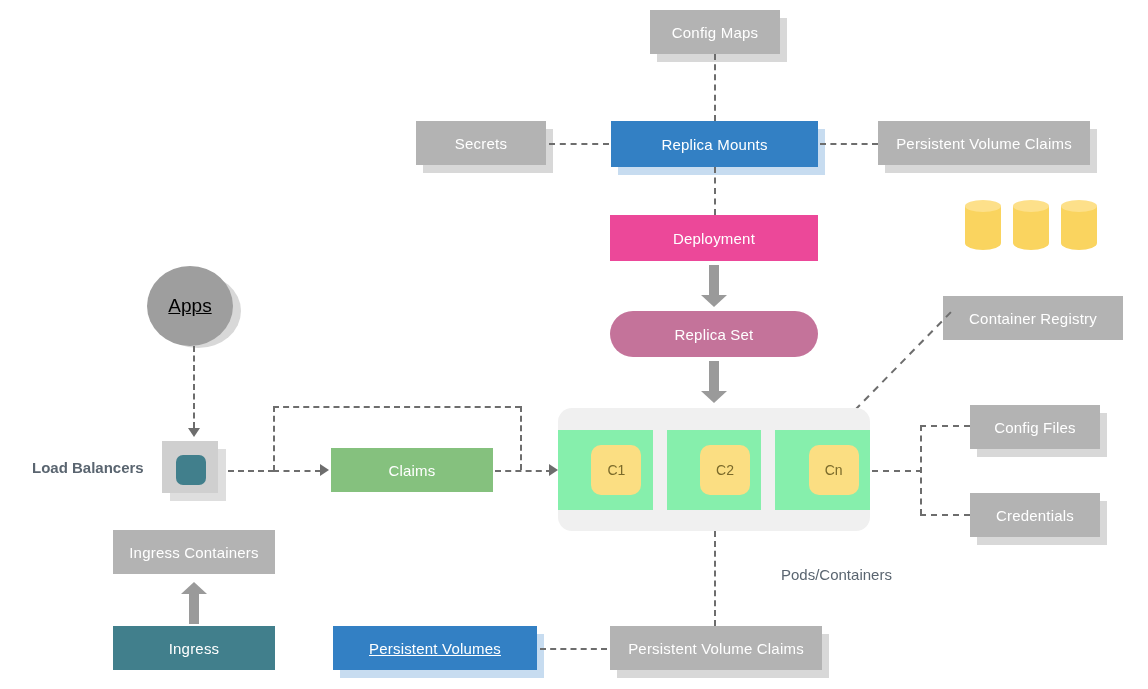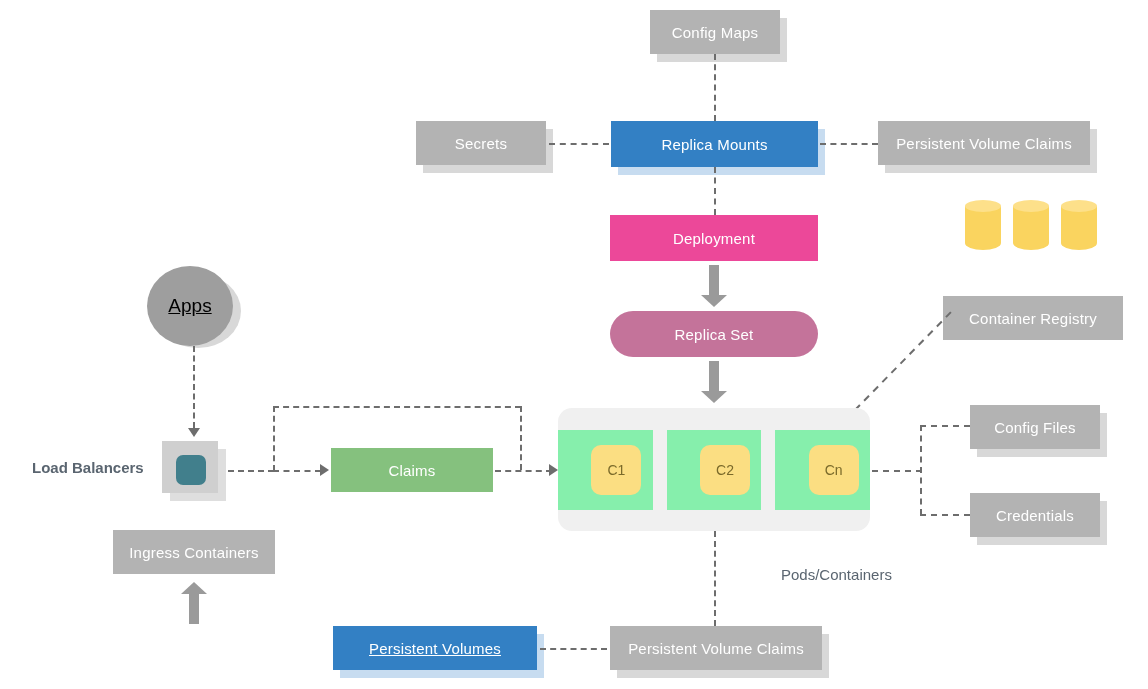--- a/index.html
+++ b/index.html
@@ -196,20 +196,21 @@
 
   <div class="vline" style="left:714px;top:531px;height:95px;"></div>
 
   <div class="node gray" style="left:113px;top:530px;width:162px;height:44px;">Ingress Containers</div>
 
   <div class="fatarrow up" style="left:181px;top:582px;height:42px;">
     <div class="head" style="top:0;"></div>
     <div class="stem" style="top:12px;height:30px;"></div>
   </div>
 
+  <div class="node teal" style="left:113px;top:626px;width:162px;height:44px;">Ingress</div>
 
   <div class="plate blueplate" style="left:340px;top:634px;width:204px;height:44px;"></div>
   <div class="node blue" style="left:333px;top:626px;width:204px;height:44px;text-decoration:underline;">Persistent Volumes</div>
 
   <div class="hline" style="left:540px;top:648px;width:67px;"></div>
 
   <div class="plate grayplate" style="left:617px;top:634px;width:212px;height:44px;"></div>
   <div class="node gray" style="left:610px;top:626px;width:212px;height:44px;">Persistent Volume Claims</div>
 
 </div>

